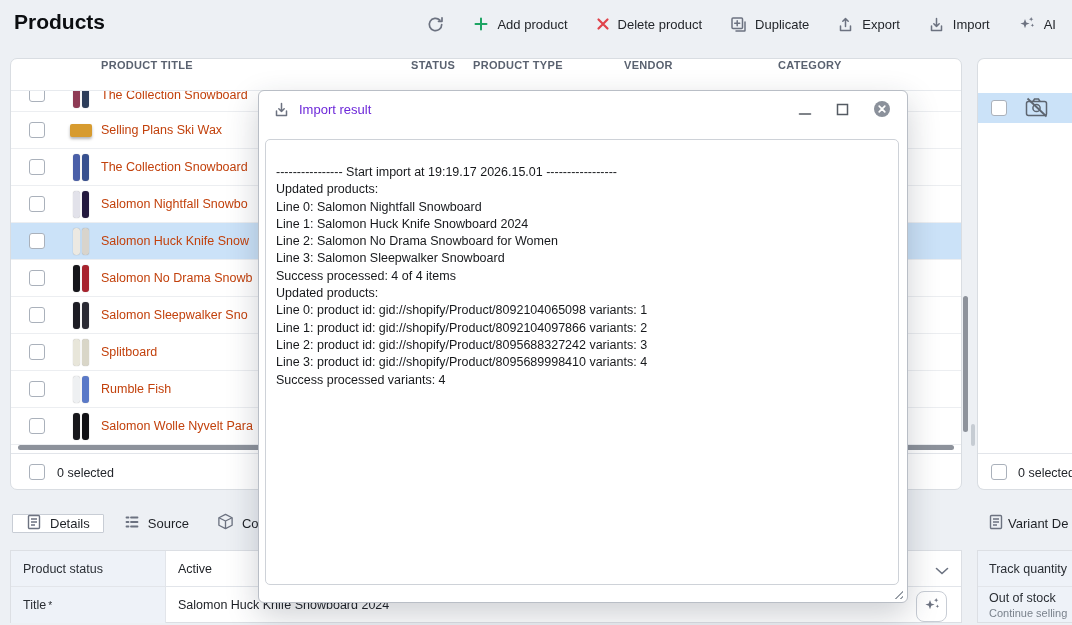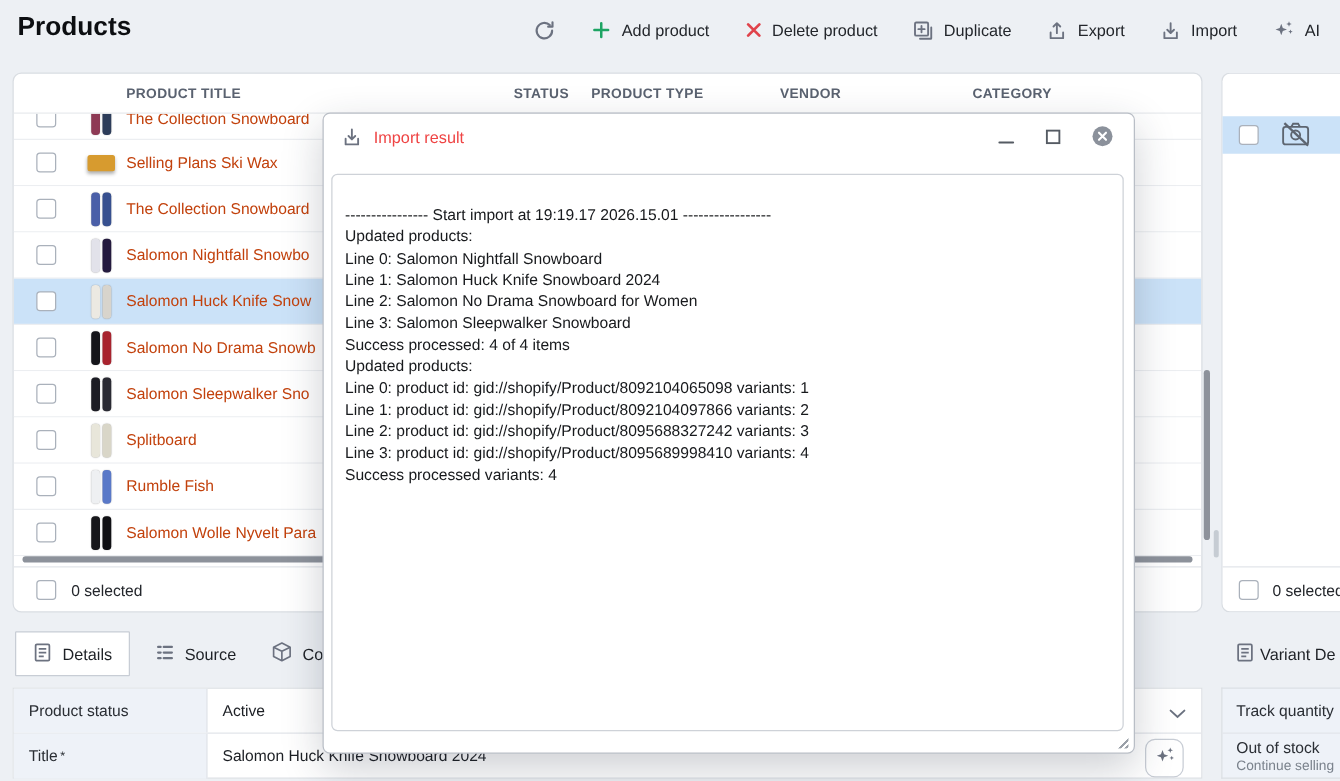--- a/index.html
+++ b/index.html
@@ -12,21 +12,21 @@
   .toolbar { position:absolute; inset:0 0 auto 0; height:48px; }
   .app-title { position:absolute; left:14px; top:10px; font-size:21px; font-weight:700; color:#0c0e11; }
   .tb-actions { position:absolute; right:16px; top:0; height:48px; display:flex; align-items:center; gap:28px; }
   .tb-btn { display:flex; align-items:center; gap:8px; background:none; border:none; font-family:inherit;
             font-size:13px; color:#23262b; cursor:default; padding:0; }
   .tb-btn svg { display:block; }
   
   .table-panel { position:absolute; left:10px; top:58px; width:952px; height:432px;
                  background:#fff; border:1px solid #d9dde2; border-radius:7px; }
   .thead { position:absolute; top:0; left:0; right:0; height:32px; border-bottom:1px solid #e7eaee; }
-  .th { position:absolute; top:10px; font-size:11px; font-weight:700; color:#5a6270; letter-spacing:.3px; white-space:nowrap; }
+  .th { position:absolute; top:0; font-size:11px; font-weight:700; color:#5a6270; letter-spacing:.3px; white-space:nowrap; }
   .th.c0{left:90px} .th.c1{left:400px} .th.c2{left:462px} .th.c3{left:613px} .th.c4{left:767px}
   .tbody { position:absolute; top:32px; left:0; right:0; height:354px; overflow:hidden; }
   .trow { position:relative; height:37px; border-bottom:1px solid #eceef1; background:#fff; }
   .trow.selected { background:#cbe2f8; }
   .trow.partial { height:21px; overflow:hidden; }
   .cbx { position:absolute; left:18px; top:10px; width:16px; height:16px; background:#fff;
          border:1px solid #aab1bb; border-radius:3px; }
   .thumb { position:absolute; left:55px; top:4px; width:30px; height:29px;
            display:flex; align-items:center; justify-content:center; gap:2px; }
   .board { width:7px; height:27px; border-radius:3px; box-shadow:0 0 1px rgba(0,0,0,.35); }
@@ -36,21 +36,21 @@
   .tfoot { position:absolute; left:0; right:0; top:394px; bottom:0; border-top:1px solid #e2e5ea; }
   .tfoot .cbx { top:10px; }
   .foot-label { position:absolute; left:46px; top:12px; font-size:12.5px; color:#23262b; }
   
   .hscroll { position:absolute; left:18px; top:445px; width:936px; height:5px; border-radius:3px; background:#8d929b; }
   .vscroll { position:absolute; left:963px; top:296px; width:5px; height:136px; border-radius:3px; background:#8d929b; }
   .rp-scroll { position:absolute; left:971px; top:424px; width:4px; height:22px; border-radius:2px; background:#c6ccd3; }
   
   .tabs { position:absolute; left:12px; top:505px; height:36px; display:flex; align-items:center; }
   .tab { display:flex; align-items:center; gap:8px; font-size:13px; color:#1e2126; white-space:nowrap; }
-  .tab.boxed { height:36px; padding:0 13px; background:#fff; border:1px solid #c8cdd5; border-radius:1px; }
+  .tab.boxed { height:19px; padding:0 13px; background:#fff; border:1px solid #c8cdd5; border-radius:1px; }
   .tab.plain { margin-left:20px; }
   .tab.plain2 { margin-left:28px; }
   
   .propgrid { position:absolute; left:10px; top:550px; width:952px; height:73px;
               background:#fff; border:1px solid #dcdfe4; }
   .pg-row { position:relative; height:36px; display:flex; }
   .pg-row.first { border-bottom:1px solid #e2e5ea; }
   .pg-label { width:155px; background:#eef2f8; border-right:1px solid #e2e5ea;
               display:flex; align-items:center; padding-left:12px; font-size:12.5px; color:#2a2e34; }
   .pg-value { flex:1; display:flex; align-items:center; padding-left:12px; font-size:12.5px; color:#1c1f24; white-space:nowrap; }
@@ -74,21 +74,21 @@
   .rp-grid-row1 { position:relative; height:36px; border-bottom:1px solid #e2e5ea;
                   display:flex; align-items:center; padding-left:11px; font-size:12.5px; color:#2a2e34; white-space:nowrap; }
   .rp-grid-row2 { position:relative; padding:4px 0 0 11px; }
   .rp-oos { font-size:12.5px; color:#2a2e34; white-space:nowrap; }
   .rp-oos-sub { font-size:11px; color:#7a828c; white-space:nowrap; margin-top:2px; }
   
   .modal { position:absolute; left:258px; top:90px; width:650px; height:513px; background:#fff;
            border:1px solid #b9bec6; border-radius:6px; box-shadow:0 12px 32px rgba(30,40,60,.22); }
   .m-titlebar { position:absolute; top:0; left:0; right:0; height:38px; }
   .m-icon { position:absolute; left:14px; top:10px; }
-  .m-title { position:absolute; left:40px; top:11px; font-size:13px; color:#ef4444; }
+  .m-title { position:absolute; left:40px; top:11px; font-size:13px; color:#6d28d9; }
   .m-ctl { position:absolute; background:none; border:none; padding:0; top:11px; }
   .m-min { right:95px; top:14px; }
   .m-max { right:58px; top:12px; }
   .m-close { right:16px; top:9px; }
   .m-body { position:absolute; left:6px; right:8px; top:48px; bottom:17px;
             border:1px solid #ced2d8; border-radius:5px; padding:24px 10px; overflow:hidden; background:#fff; }
   .log-line { font-size:12.5px; line-height:17.3px; color:#17191c; white-space:pre; }
   .m-grip { position:absolute; right:4px; bottom:3px; width:11px; height:11px;
             background:repeating-linear-gradient(135deg, transparent 0 2.2px, #9aa0a8 2.2px 3.6px);
             clip-path:polygon(100% 0, 100% 100%, 0 100%); }

